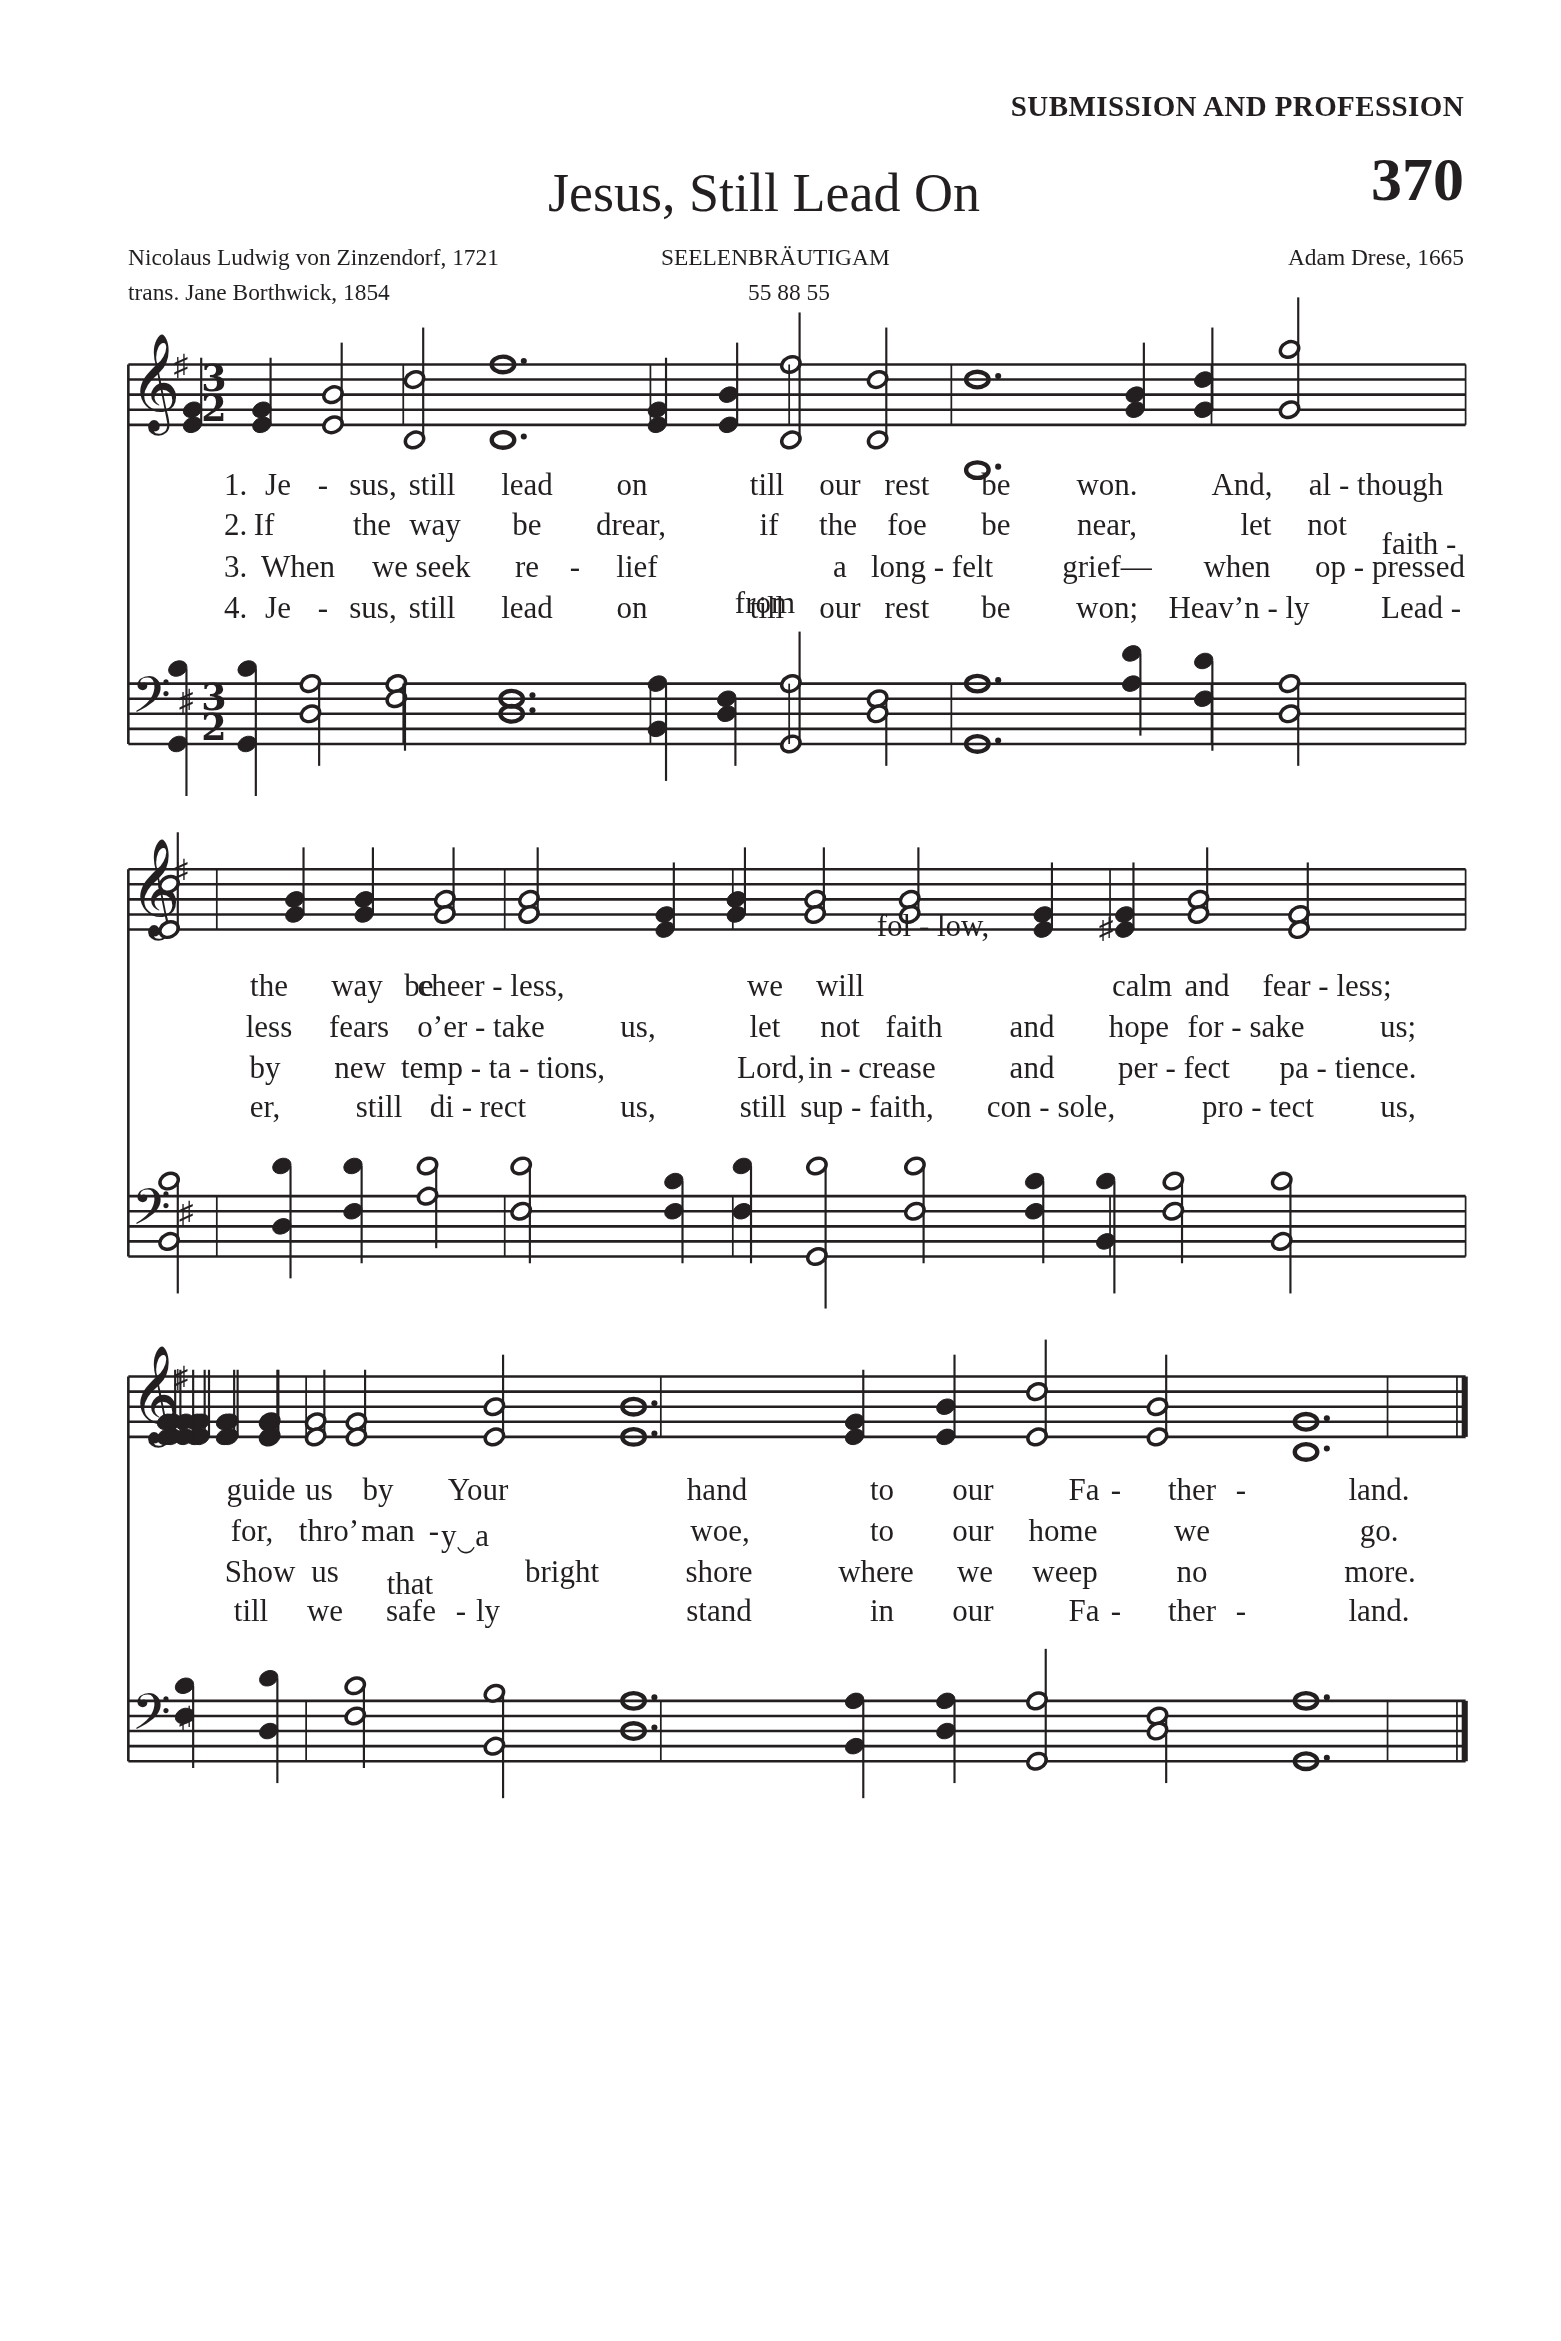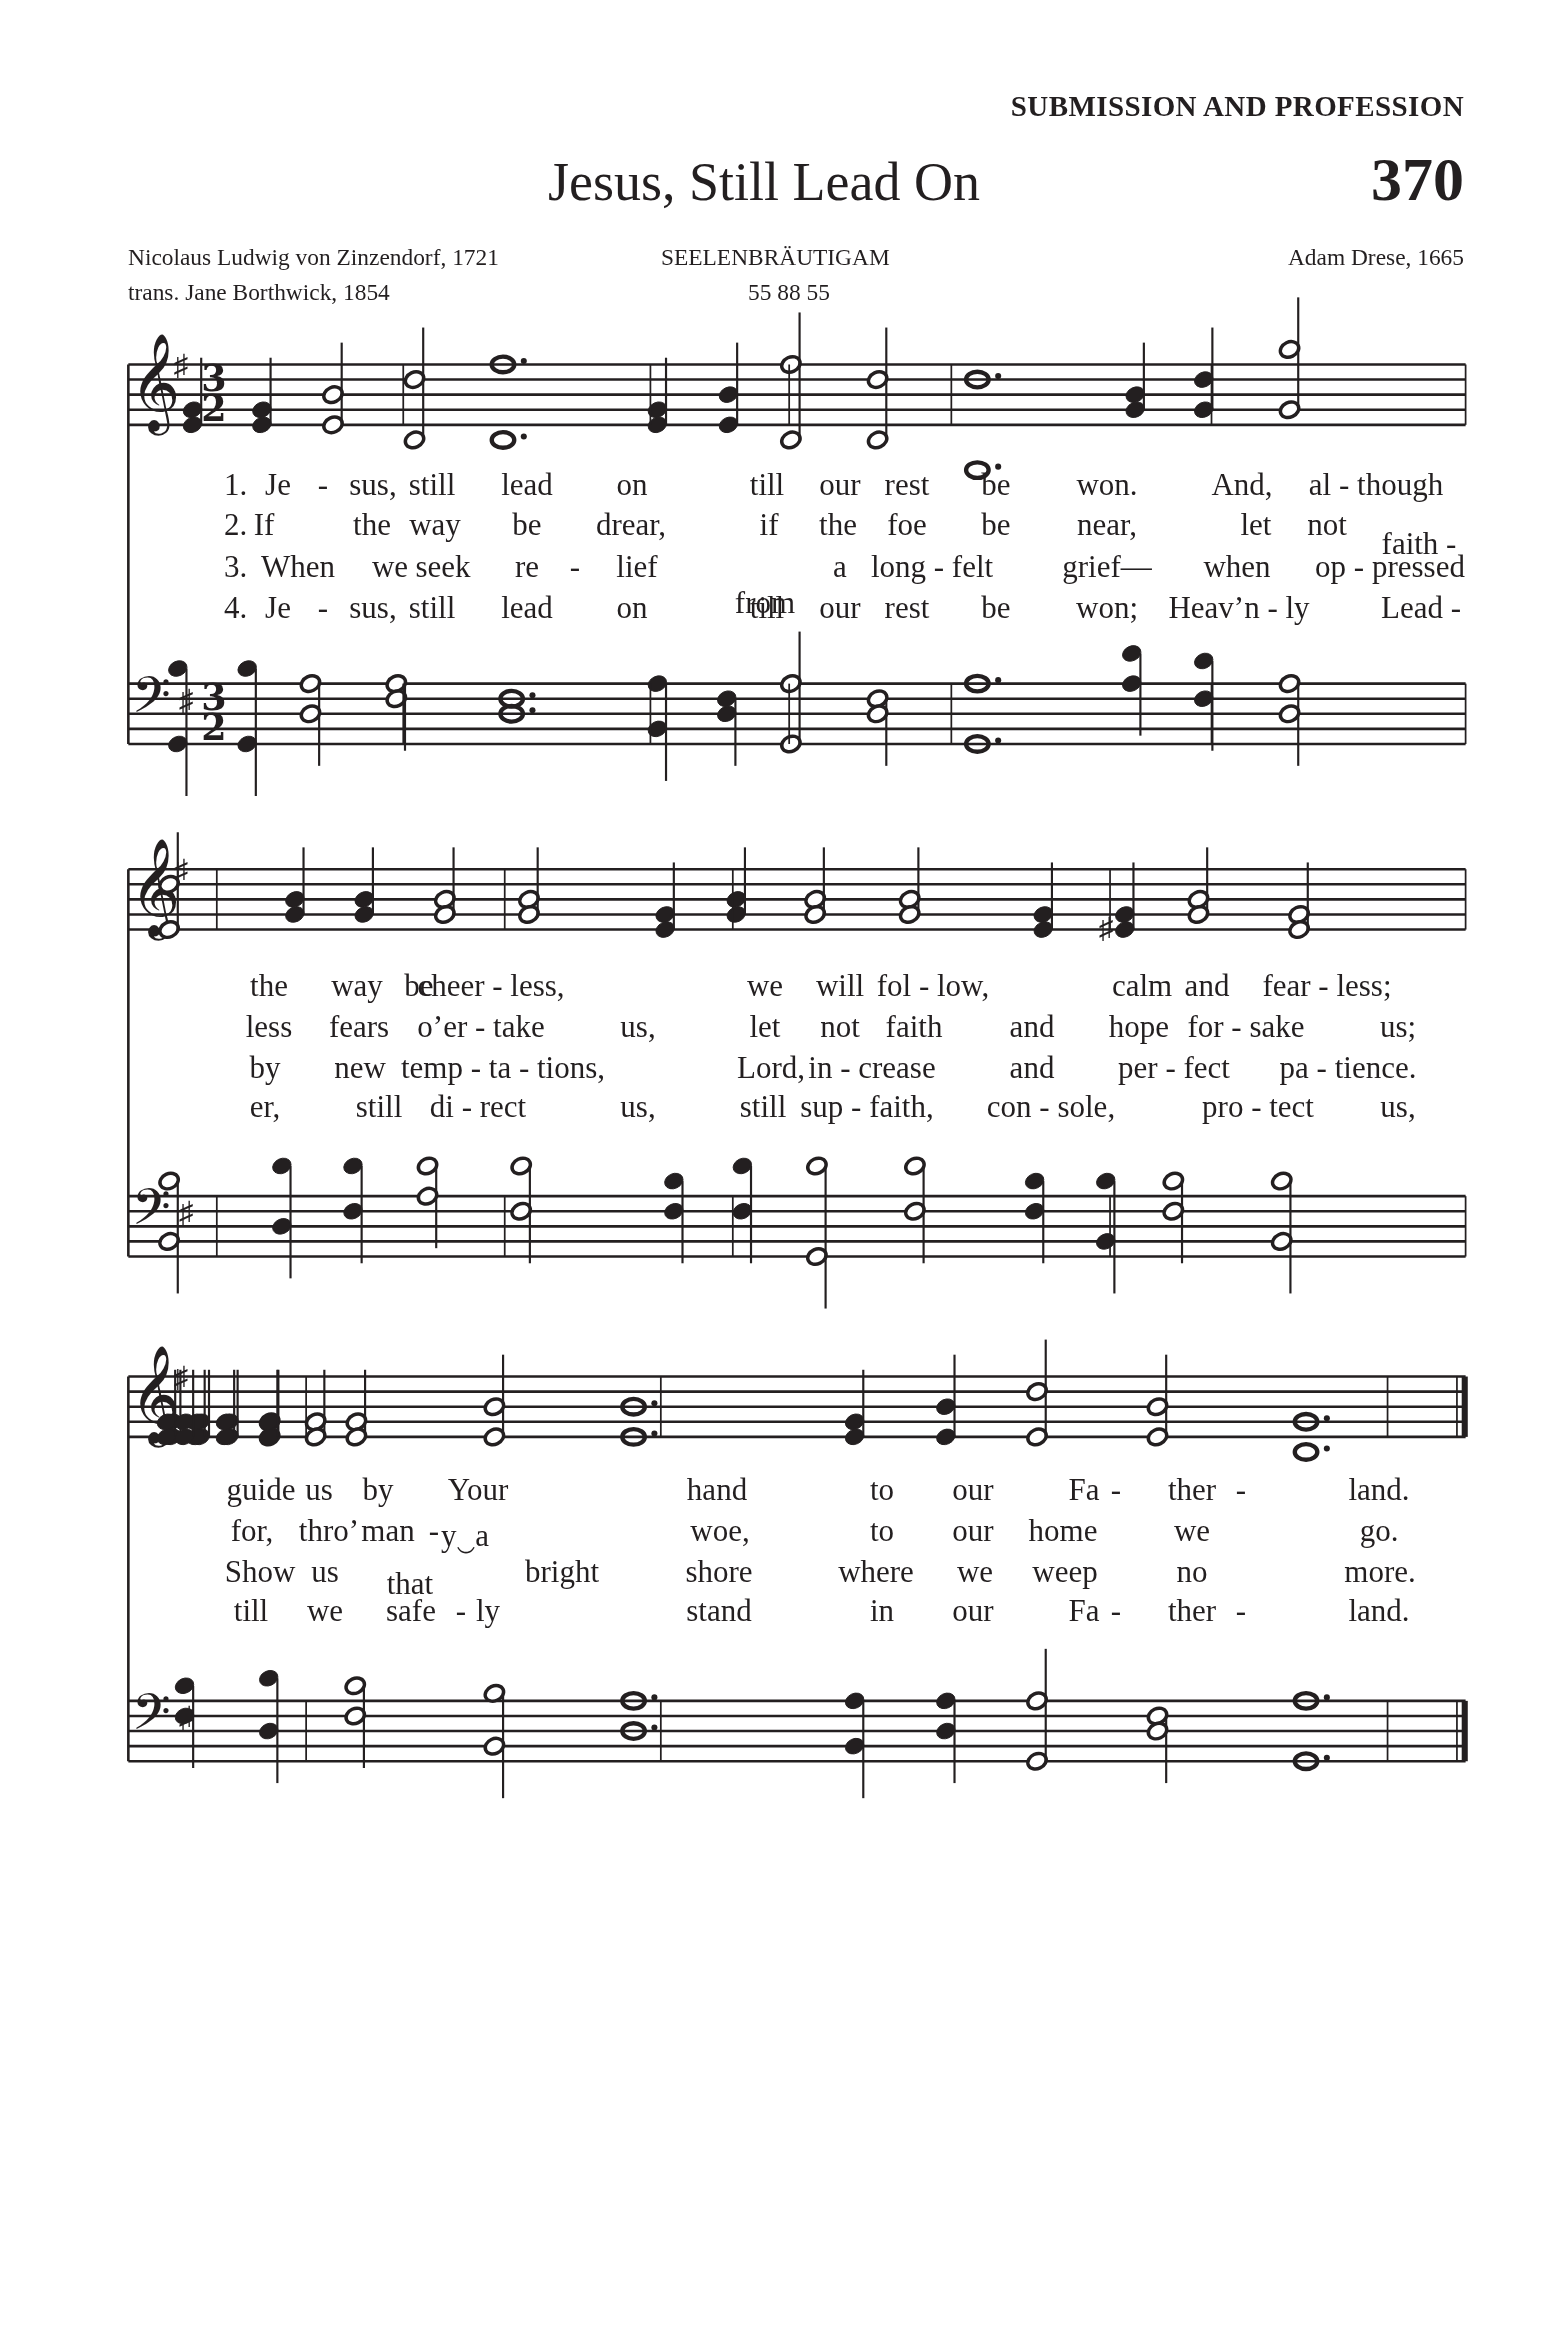--- a/index.html
+++ b/index.html
@@ -1,20 +1,20 @@
 <!DOCTYPE html>
 <html style="font-size:14px"><head>
 <meta charset="utf-8">
 <style>
   html, body { margin:0; padding:0; background:#ffffff; }
   body { width:1561px; height:2342px; position:relative; overflow:hidden; color:#231f20;
          font-family:"Liberation Serif","DejaVu Serif",serif; }
   .abs { position:absolute; white-space:nowrap; }
   .section { right:97px; top:90px; font-size:29px; letter-spacing:0.4px; font-weight:bold; }
-  .title { left:548px; top:151px; font-size:54px; }
+  .title { left:548px; top:162px; font-size:54px; }
   .number { right:97px; top:144px; font-size:62px; font-weight:bold; }
   .credit { font-size:23.4px; }
   .meter { font-size:23.4px; }
   .lyric { font-size:31px; position:absolute; white-space:nowrap; transform:translateX(-50%); }
   .lyric.left { transform:none; }
   svg.music { position:absolute; left:0; top:0; }
 </style>
 </head>
 <body>
 
@@ -428,21 +428,21 @@
     <span class="lyric" style="left: 996px; top: 590px;">be</span>
     <span class="lyric" style="left: 1107px; top: 590px;">won;</span>
     <span class="lyric" style="left: 1239px; top: 590px;">Heav’n - ly</span>
     <span class="lyric" style="left: 1421px; top: 590px;">Lead -</span>
     <span class="lyric" style="left: 269px; top: 968px;">the</span>
     <span class="lyric" style="left: 357px; top: 968px;">way</span>
     <span class="lyric" style="left: 419px; top: 968px;">be</span>
     <span class="lyric" style="left: 491px; top: 968px;">cheer - less,</span>
     <span class="lyric" style="left: 765px; top: 968px;">we</span>
     <span class="lyric" style="left: 840px; top: 968px;">will</span>
-    <span class="lyric" style="left: 933px; top: 968px;">fol - low,</span>
+    <span class="lyric" style="left: 933px; top: 908px;">fol - low,</span>
     <span class="lyric" style="left: 1142px; top: 968px;">calm</span>
     <span class="lyric" style="left: 1207px; top: 968px;">and</span>
     <span class="lyric" style="left: 1327px; top: 968px;">fear - less;</span>
     <span class="lyric" style="left: 269px; top: 1009px;">less</span>
     <span class="lyric" style="left: 359px; top: 1009px;">fears</span>
     <span class="lyric" style="left: 481px; top: 1009px;">o’er - take</span>
     <span class="lyric" style="left: 638px; top: 1009px;">us,</span>
     <span class="lyric" style="left: 765px; top: 1009px;">let</span>
     <span class="lyric" style="left: 840px; top: 1009px;">not</span>
     <span class="lyric" style="left: 914px; top: 1009px;">faith</span>

